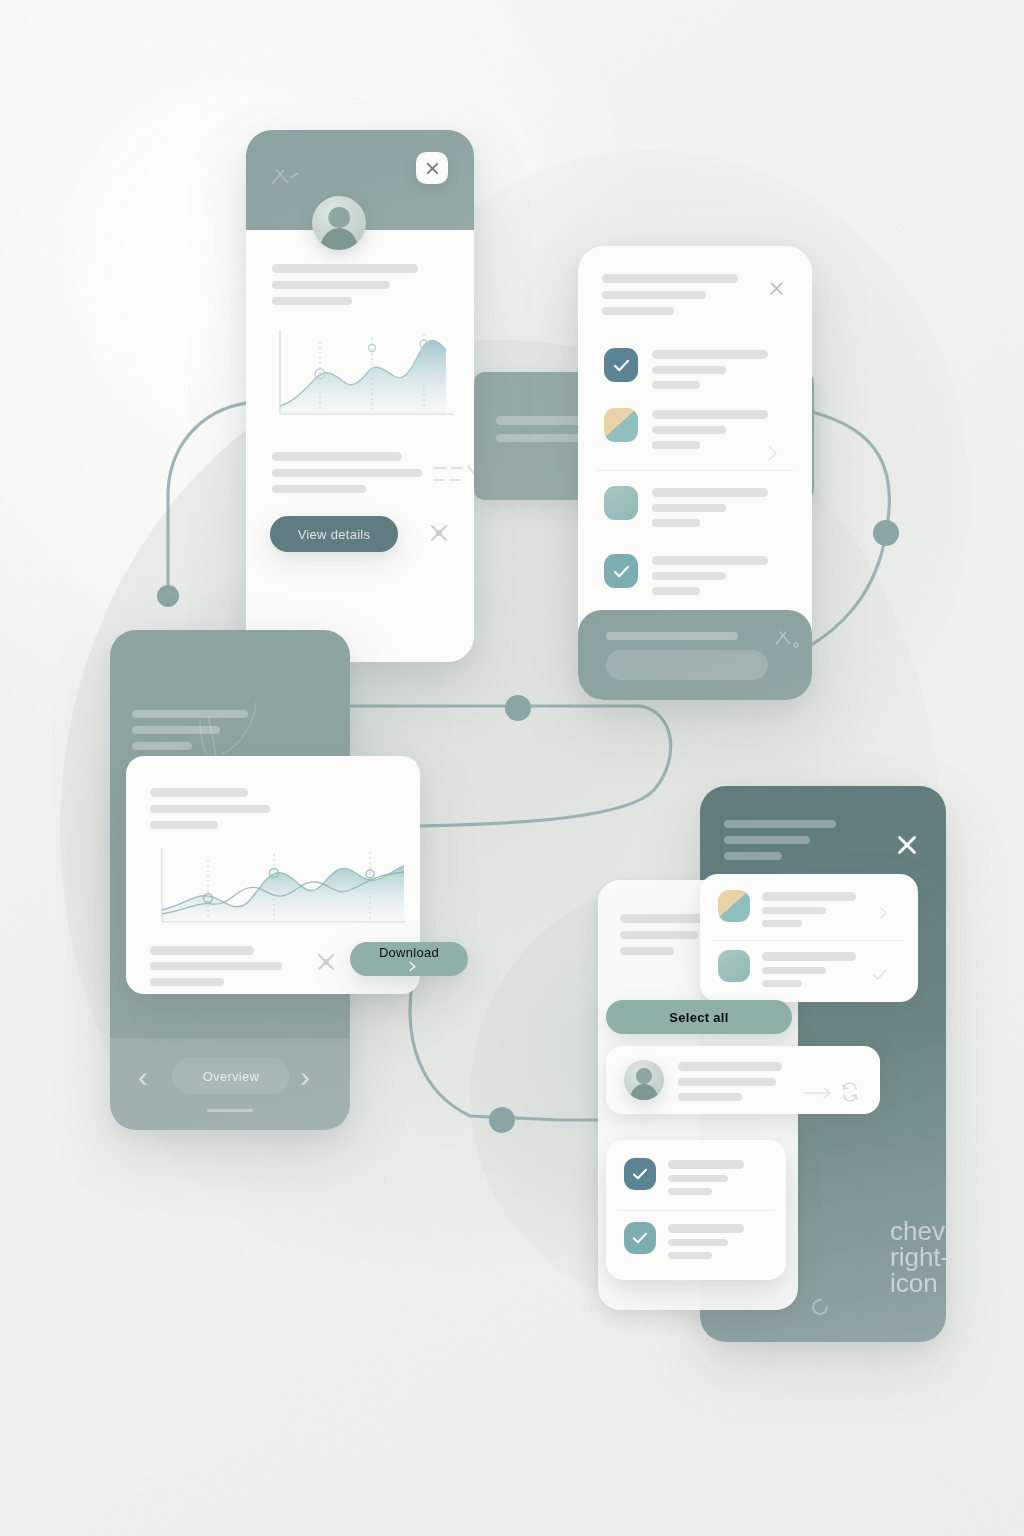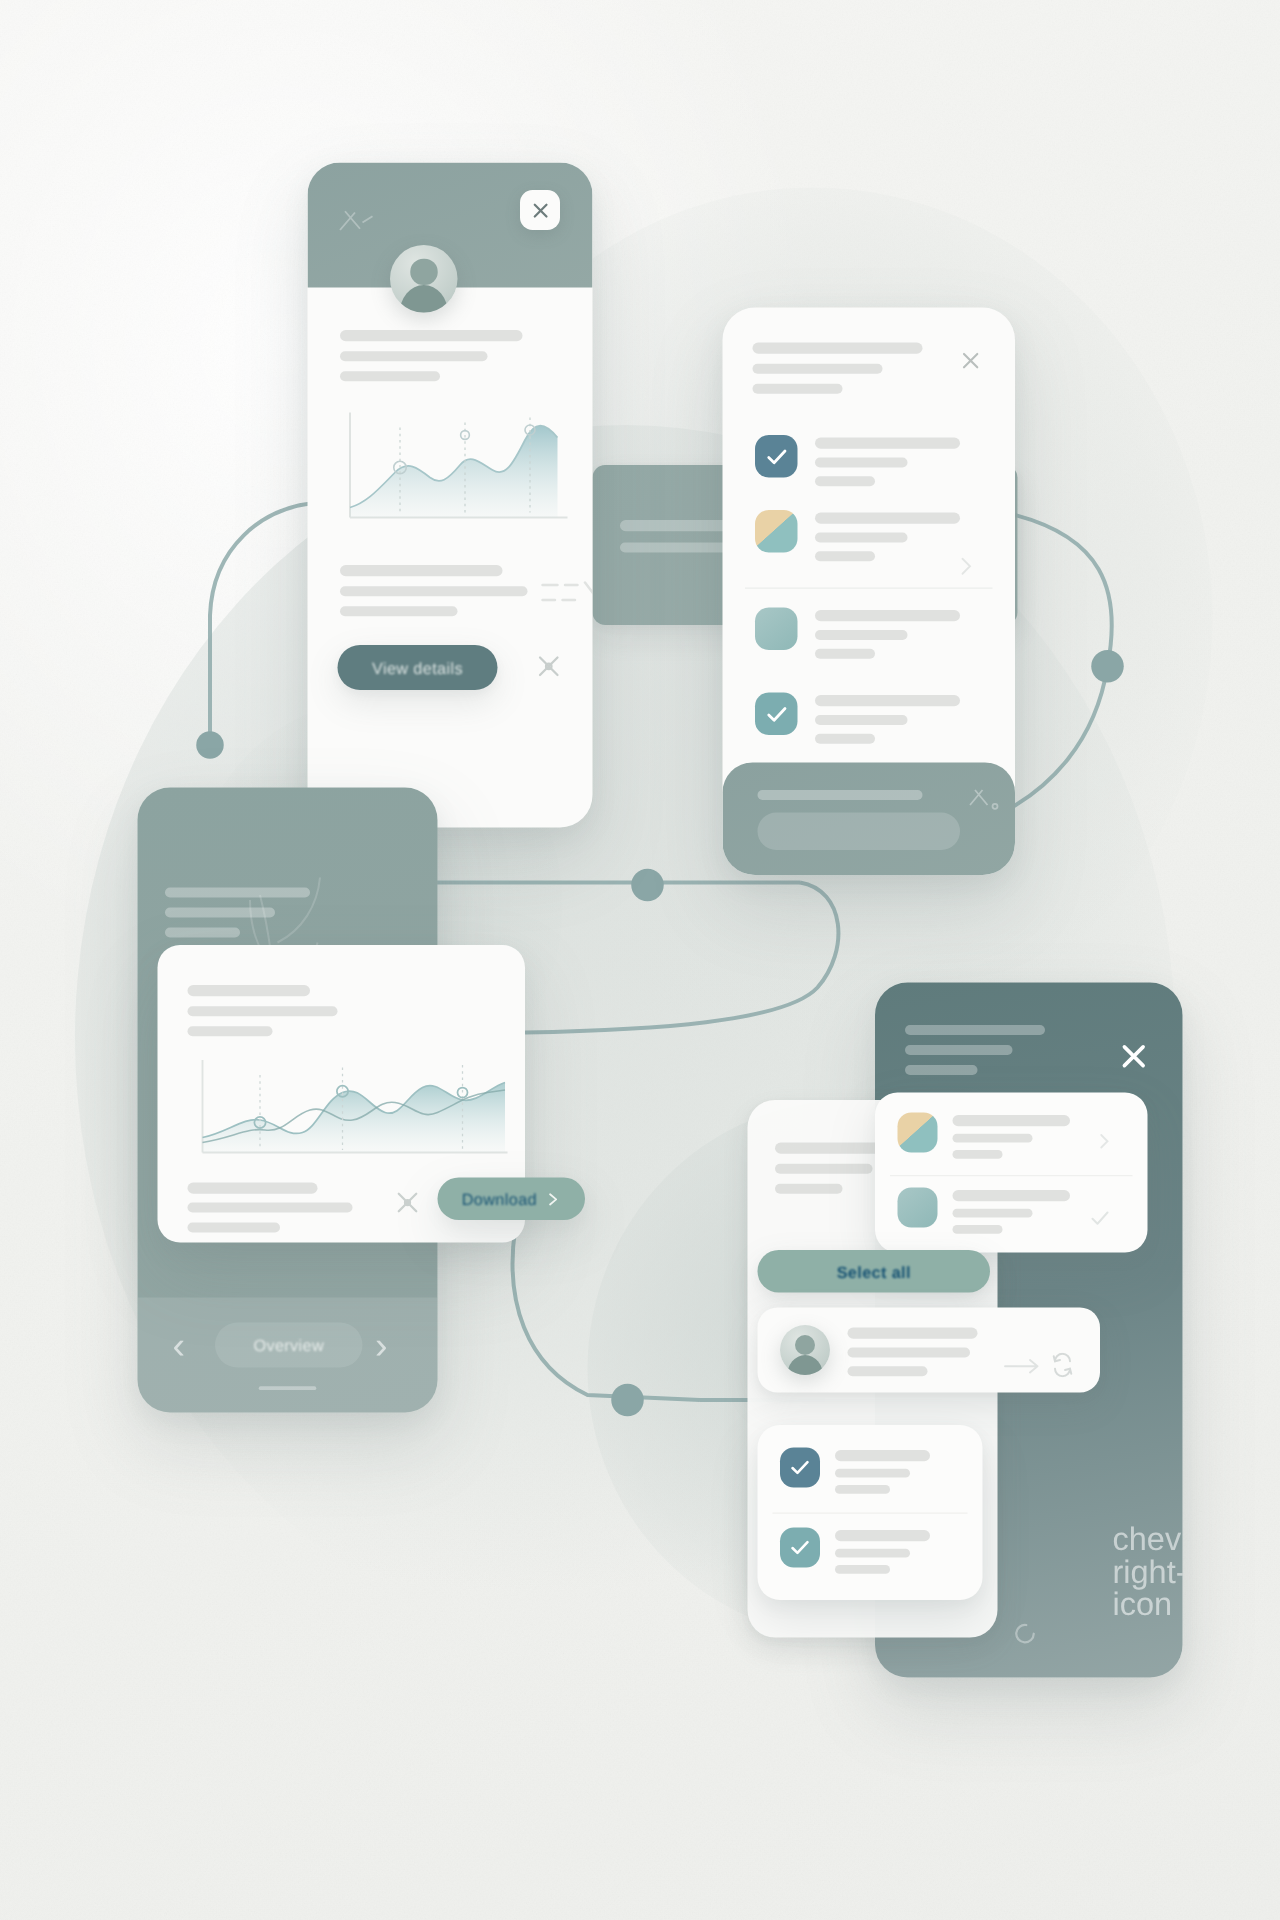--- a/index.html
+++ b/index.html
@@ -91,21 +91,21 @@
   
   .chk { position: absolute; border-radius: 11px; display:flex; align-items:center; justify-content:center; }
   .chk.blue  { background: #5a8396; }
   .chk.teal  { background: #7cadb0; }
   .chk.tealL { background: linear-gradient(140deg, #a8c7c6 0%, #8fb8b7 100%); }
   .chk.split { background: linear-gradient(138deg, #e9d2a6 0%, #e9d2a6 46%, #8fc0bf 47%, #8fc0bf 100%); }
 
   
   .pill { position: absolute; border-radius: 999px; display:flex; align-items:center; justify-content:center; }
   .pill.dark  { background: #5f7d80; color: #e6ecea; }
-  .pill.sage  { background: #8fb0a7; color: #0c4a6e; }
+  .pill.sage  { background: #8fb0a7; color: #000000; flex-direction: column; }
   .pill.ghost { background: rgba(255,255,255,.16); color: #eef2f0; }
   .btn-label { font-size: 13px; letter-spacing: .3px; opacity: .92; filter: blur(.7px); }
 
   
   .chart { position: absolute; }
   .chart svg { display: block; width: 100%; height: 100%; }
 
   
   .glyph { position: absolute; color: #c3c7c5; }
   .glyph.light { color: rgba(255,255,255,.35); }

